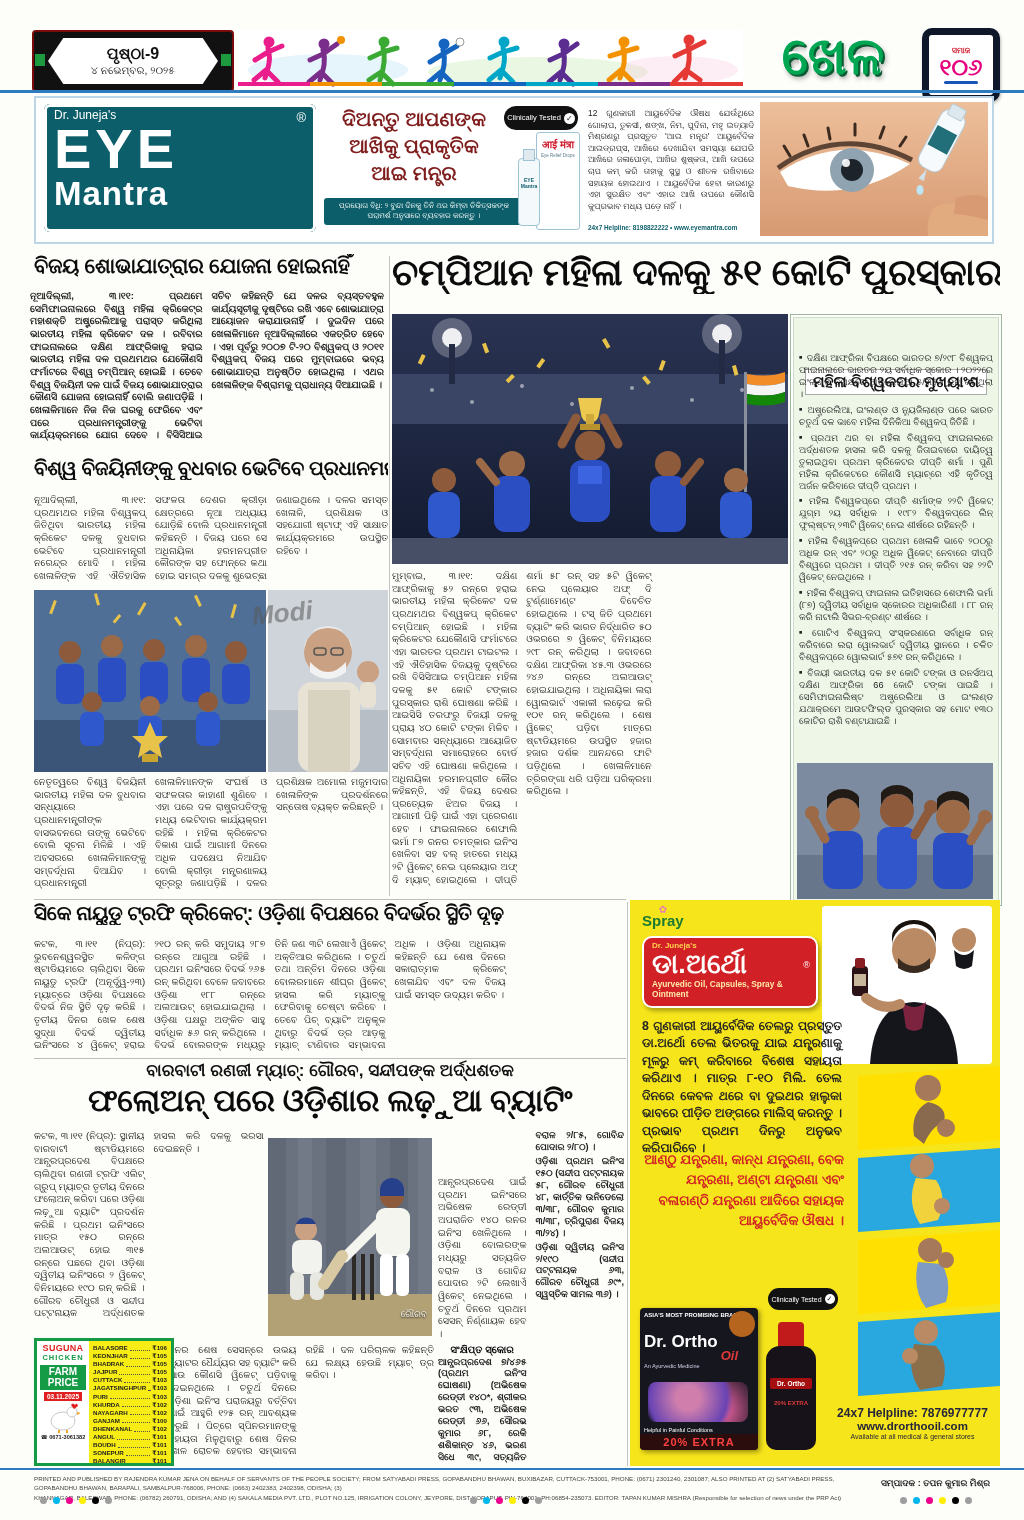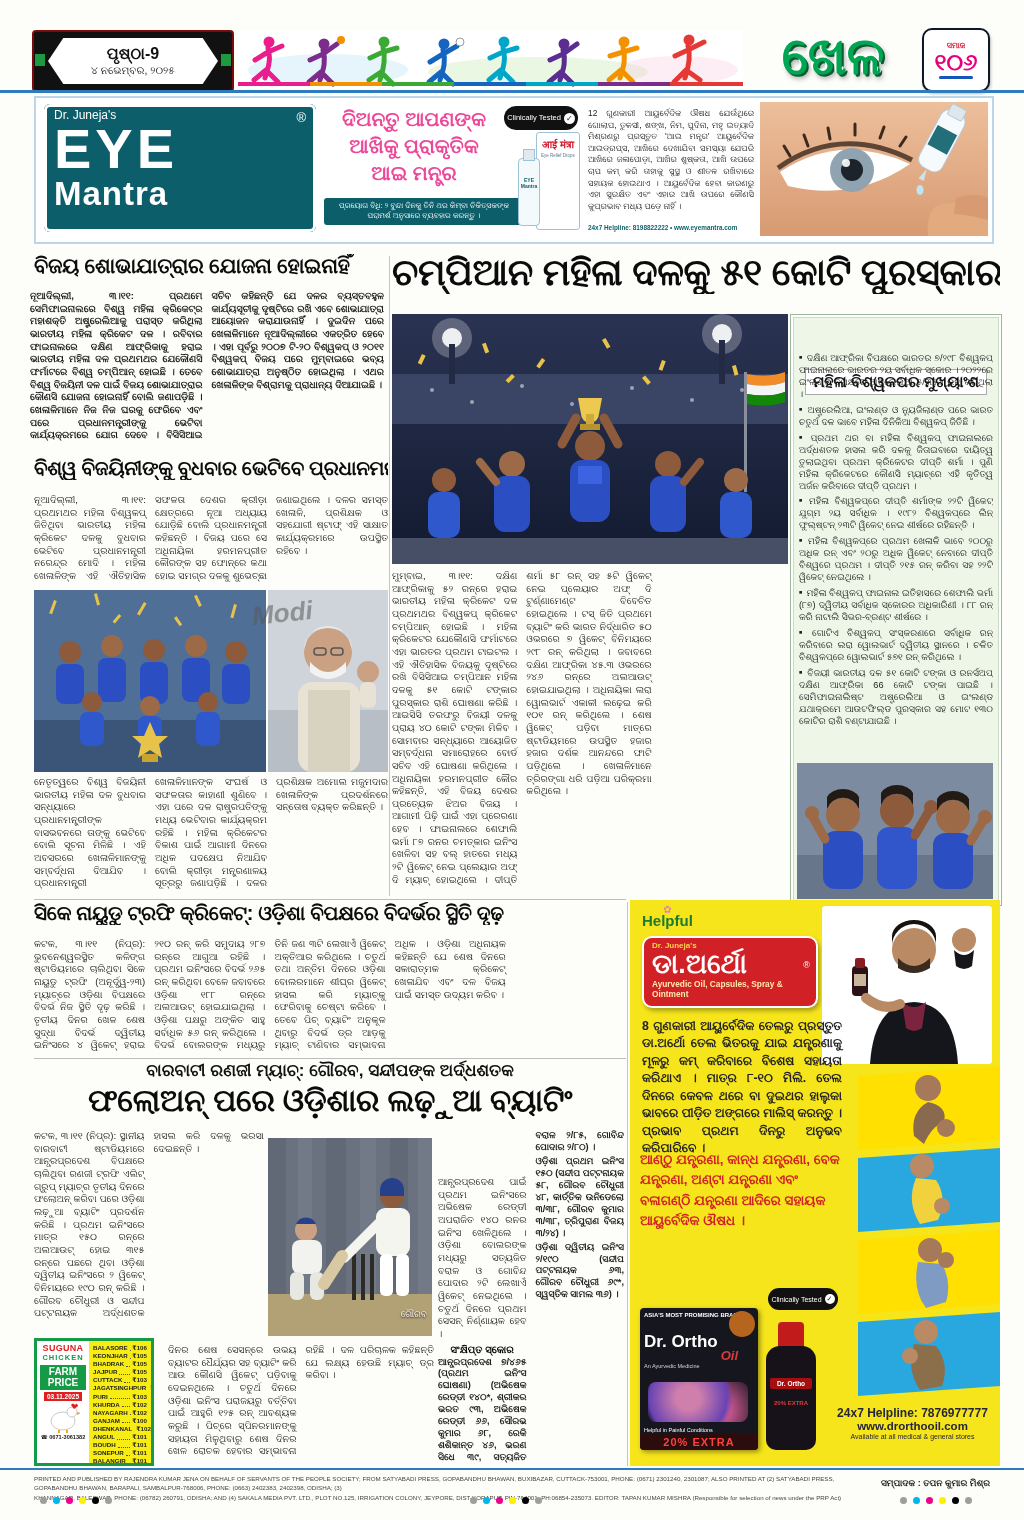--- a/index.html
+++ b/index.html
@@ -19,37 +19,37 @@
               clip-path:polygon(9% 0,91% 0,100% 50%,91% 100%,9% 100%,0 50%);
               display:flex;flex-direction:column;align-items:center;justify-content:center;}
   .badge .hex .pg{font-weight:bold;font-size:16px;color:#111;}
   .badge .hex .dt{font-size:10.5px;color:#222;margin-top:1px;}
   .badge .greenL,.badge .greenR{position:absolute;top:22px;width:10px;height:12px;background:#1d9a3f;}
   .badge .greenL{left:1px}.badge .greenR{right:1px}
   .banner{left:238px;top:30px;width:505px;height:58px;background:#fff;}
   .khela{left:748px;top:24px;width:170px;height:64px;display:flex;align-items:center;justify-content:center;
          font-size:52px;font-weight:bold;color:#00a651;
          text-shadow:-2px -2px 0 #ffffff,2px 2px 0 #0b5c33,3px 4px 5px rgba(0,0,0,.35);}
-  .anniv{left:922px;top:28px;width:64px;height:60px;background:#fff;border:2px solid #0f172a;border-radius:10px;
+  .anniv{left:922px;top:28px;width:64px;height:60px;background:#fff;border:7px solid #0f172a;border-radius:10px;
          display:flex;flex-direction:column;align-items:center;justify-content:center;box-shadow:1px 2px 3px rgba(0,0,0,.25);}
   .anniv .t{font-size:8px;color:#d11a2d;font-weight:bold;}
   .anniv .n{font-size:23px;font-weight:bold;color:#e6007e;line-height:1;}
   .anniv .u{width:34px;height:3px;background:#1656b8;border-radius:2px;margin-top:2px;}
   .ruleTop{left:0;top:90px;width:1024px;height:3px;background:#2f7bbf;}
   .ruleBot{left:0;top:1468px;width:1024px;height:2px;background:#2f7bbf;}
 
   
   .eyeAd{left:34px;top:96px;width:956px;height:144px;background:#fff;border:2px solid #bcd6e8;}
   .eyeLogo{position:absolute;left:8px;top:6px;width:272px;height:128px;background:#0c5f6a;color:#fff;
            border-radius:6px;box-shadow:inset 0 0 0 3px #fff,inset 0 0 0 5px #0c5f6a;padding:4px 10px;box-sizing:border-box;}
   .eyeLogo .dj{font-size:12px;}
   .eyeLogo .big{font-size:56px;font-weight:bold;letter-spacing:4px;line-height:.95;}
   .eyeLogo .man{font-size:33px;font-weight:bold;letter-spacing:1px;}
   .eyeLogo .reg{position:absolute;right:10px;top:6px;font-size:13px;}
-  .eyeHead{position:absolute;left:288px;top:8px;width:180px;text-align:center;color:#ec4899;font-weight:bold;
+  .eyeHead{position:absolute;left:288px;top:8px;width:180px;text-align:center;color:#7f1d1d;font-weight:bold;
            font-size:20px;line-height:1.35;}
   .clinBadge{position:absolute;left:468px;top:8px;width:74px;height:24px;background:#111;color:#fff;border-radius:12px;
              font-size:7.5px;display:flex;align-items:center;justify-content:center;text-align:center;line-height:1.1;}
   .clinBadge .ck{display:inline-block;width:11px;height:11px;background:#fff;color:#111;border-radius:50%;
                  font-size:8px;line-height:11px;text-align:center;margin-left:3px;font-weight:bold;}
   .eyeUsage{position:absolute;left:288px;top:100px;width:190px;background:#0c5f6a;color:#fff;font-size:7.6px;
             padding:3px 5px;border-radius:3px;text-align:center;line-height:1.35;}
   .eyeProd{position:absolute;left:482px;top:34px;width:60px;height:100px;}
   .eyeProd .box{position:absolute;left:18px;top:0;width:42px;height:96px;background:#fff;border:1px solid #9fc3d6;border-radius:3px;}
   .eyeProd .box .hin{color:#d11a2d;font-weight:bold;font-size:10px;text-align:center;margin-top:6px;line-height:1.1;}
@@ -88,21 +88,21 @@
   .h-rj{left:34px;top:1083px;width:592px;font-size:31px;text-align:center;}
   .rjLeft{left:34px;top:1130px;width:230px;height:204px;}
   .rjPhoto{left:268px;top:1138px;width:164px;height:198px;}
   .rjBelow{left:168px;top:1344px;width:266px;height:121px;}
   .rjRight{left:438px;top:1130px;width:186px;height:335px;}
   .scoreTitle{font-weight:bold;text-align:center;font-size:10px;margin:3px 0 1px;}
   .scoreLine{font-size:9.2px;line-height:1.3;margin:0 0 2px;text-align:justify;font-weight:bold;color:#1d1d1d;}
   .capGaurav{position:absolute;right:5px;bottom:16px;color:#fff;font-size:9px;text-shadow:0 1px 2px #000;}
 
   
-  .suguna{left:34px;top:1338px;width:120px;height:128px;background:#fff;border:3px solid #159a46;display:flex;box-sizing:border-box;justify-content:space-between;}
+  .suguna{left:34px;top:1338px;width:140px;height:128px;background:#fff;border:3px solid #159a46;display:flex;box-sizing:border-box;justify-content:space-between;}
   .sgL{width:52px;display:flex;flex-direction:column;align-items:center;padding-top:2px;}
   .sgL .b1{color:#e02020;font-weight:bold;font-size:9px;letter-spacing:.3px;}
   .sgL .b2{color:#159a46;font-weight:bold;font-size:7.5px;letter-spacing:1px;}
   .sgL .farm{background:#159a46;color:#fff;font-weight:bold;font-size:10px;line-height:1.05;text-align:center;
              width:46px;padding:2px 0;margin-top:3px;}
   .sgL .dt{background:#e02020;color:#fff;font-size:6.5px;font-weight:bold;padding:1px 3px;margin-top:2px;}
   .sgL .ph{font-size:5.6px;font-weight:bold;color:#222;margin-top:1px;}
   .sgR{flex:1;background:#f7ec13;padding:3px 4px 2px;overflow:hidden;}
   .sg-row{display:flex;align-items:flex-end;font-size:6.2px;font-weight:bold;color:#222;line-height:8.1px;}
   .sg-dots{flex:1;border-bottom:1px dotted #555;margin:0 2px 1.5px;}
@@ -113,21 +113,21 @@
   .divisa .fl{color:#e87fb4;font-size:10px;display:block;text-align:center;line-height:4px;}
   .orthoBox{position:absolute;left:12px;top:36px;width:176px;height:72px;background:#d12026;border:2px solid #fff;
             border-radius:10px;box-shadow:2px 3px 4px rgba(0,0,0,.3);padding:3px 8px;box-sizing:border-box;}
   .orthoBox .dj{color:#ffd34d;font-size:8px;font-weight:bold;}
   .orthoBox .nm{color:#fff;font-size:27px;font-weight:bold;line-height:1.05;}
   .orthoBox .reg{position:absolute;right:6px;top:22px;color:#fff;font-size:9px;}
   .orthoBox .tag{color:#ffe9a8;font-size:8.3px;font-weight:bold;margin-top:1px;}
   .ajay{position:absolute;left:192px;top:6px;width:170px;height:158px;background:#fff;border-radius:4px;overflow:hidden;}
   .orthoBody{position:absolute;left:12px;top:118px;width:200px;font-size:12.3px;line-height:1.42;color:#222;
              text-align:justify;font-weight:bold;}
-  .orthoRed{position:absolute;left:10px;top:250px;width:204px;text-align:left;color:#d12026;font-weight:bold;
+  .orthoRed{position:absolute;left:10px;top:250px;width:204px;text-align:right;color:#d12026;font-weight:bold;
             font-size:13.5px;line-height:1.5;}
   .prodArea{position:absolute;left:10px;top:388px;width:208px;height:168px;}
   .pbox{position:absolute;left:0;top:20px;width:118px;height:142px;background:#16161f;border-radius:4px;overflow:hidden;
         box-shadow:2px 2px 5px rgba(0,0,0,.4);}
   .pbox .top{color:#fff;font-size:6px;font-weight:bold;padding:4px 4px 0;}
   .pbox .seal{position:absolute;right:3px;top:3px;width:26px;height:26px;border-radius:50%;background:#b5651d;
               color:#ffe9a8;font-size:4px;display:flex;align-items:center;justify-content:center;text-align:center;}
   .pbox .nm{color:#fff;font-size:17px;font-weight:bold;padding:14px 4px 0;}
   .pbox .oil{color:#e03a3a;font-size:13px;font-weight:bold;font-style:italic;text-align:right;padding-right:20px;margin-top:-4px;}
   .pbox .sub{color:#cfd2e8;font-size:5.5px;padding:0 4px;}
@@ -642,21 +642,21 @@
           <span>BALANGIR</span>
           <span class="sg-dots"></span>
           <span>₹101</span>
         </div>
       </div>
   </div>
 
   <div class="abs ortho">
     <div class="divisa">
       <span class="fl">✿</span>
-      <span>Helpful</span>
+      <span>Spray</span>
     </div>
     <div class="orthoBox">
       <div class="dj">Dr. Juneja's</div>
       <div class="nm">ଡା.ଅର୍ଥୋ</div>
       <div class="reg">®</div>
       <div class="tag">Ayurvedic Oil, Capsules, Spray &amp; Ointment</div>
     </div>
     <div class="ajay">
       <svg width="170" height="158" viewBox="0 0 170 158">
         <rect width="170" height="158" fill="#fff"></rect>

